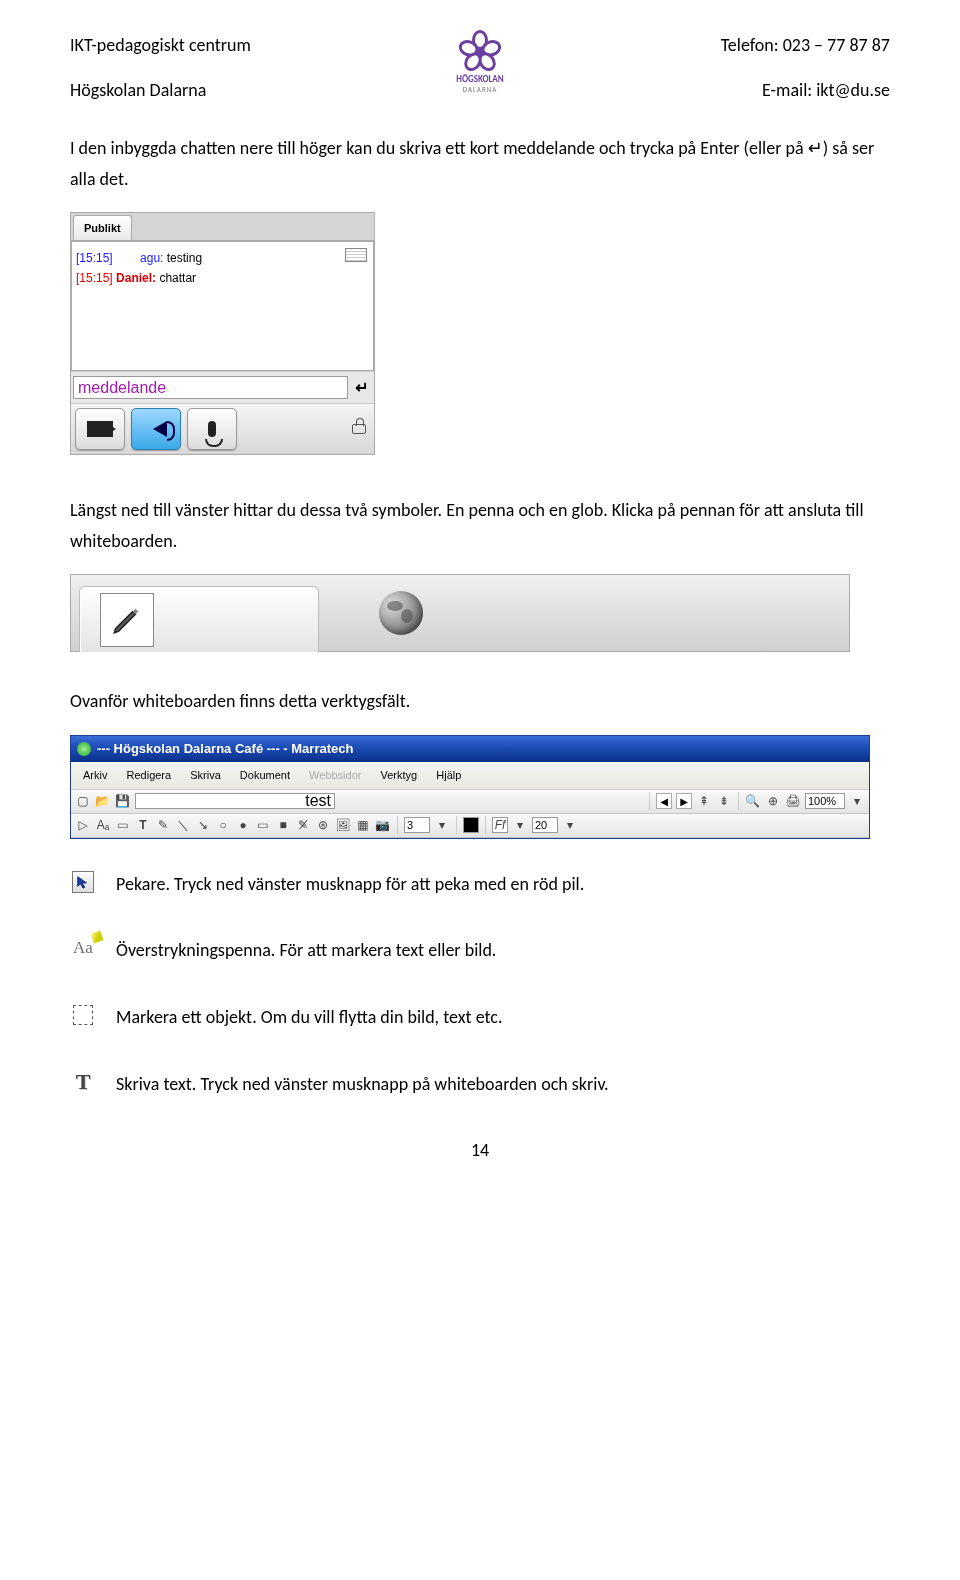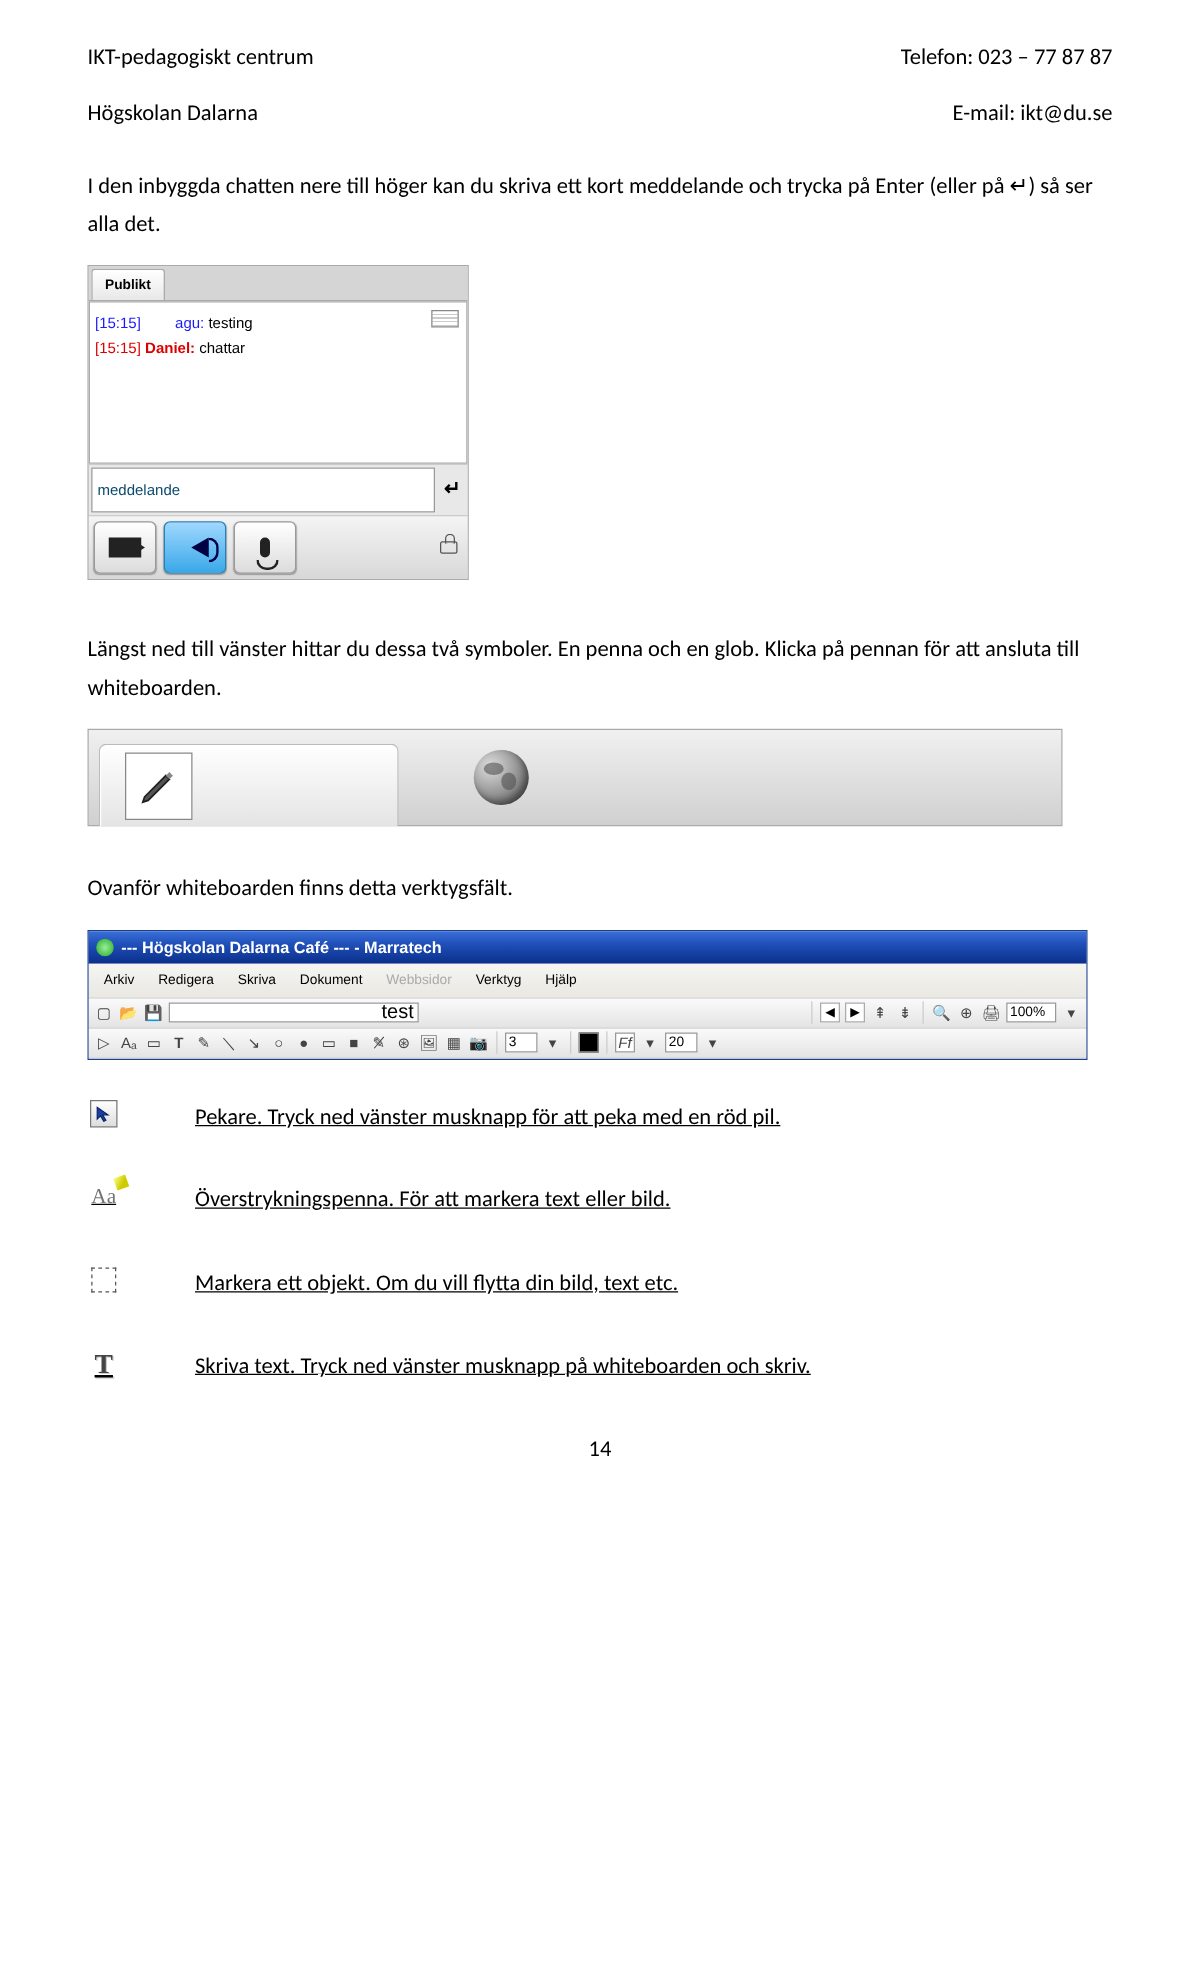--- a/index.html
+++ b/index.html
@@ -81,22 +81,22 @@
   .chat-line1 .u1 { color: #1a1aff; font-weight: normal; margin-left: 24px; }
   .chat-line2 .ts2 { color: #d00; }
   .chat-line2 .u2 { color: #d00; font-weight: bold; }
   .chat-kb {
     position: absolute; right: 6px; top: 6px;
     width: 22px; height: 14px; border:1px solid #888;
     background: repeating-linear-gradient(#fff,#fff 2px,#ccc 2px,#ccc 3px);
   }
   .chat-input-row { display:flex; align-items:center; padding:2px; gap:4px; background:#e8e8e8; border-top:1px solid #ccc; }
   .chat-input {
-    flex:1; height:36px; font-size:12px; padding:2px 4px;
-    border:1px solid #999; background:#fff; color:#0c4a6e;
+    flex:1; height:23px; font-size:16px; padding:2px 4px;
+    border:1px solid #999; background:#fff; color:#a21caf;
   }
   .chat-enter { width:20px; text-align:center; font-size:16px; font-weight:bold; }
   .chat-toolbar {
     display:flex; align-items:center; gap:6px; padding:4px;
     background: linear-gradient(#f4f4f4,#d8d8d8);
     border-top:1px solid #ccc;
   }
   .tb-btn {
     width:50px; height:42px; border:1px solid #999;
     border-radius:5px;
@@ -179,21 +179,21 @@
   .mini-ico.bordered{border:1px solid #999;background:#fff;}
   .app-input{width:200px;height:16px;border:1px solid #999;font-size:16px;padding:0 3px;text-align:right;}
   .spacer{flex:1;}
   .nav-btn{width:16px;height:16px;background:#fff;border:1px solid #aaa;display:flex;align-items:center;justify-content:center;font-size:10px;}
   .sep{width:1px;height:18px;background:#ccc;margin:0 2px;}
   .tiny-input{width:26px;height:16px;border:1px solid #999;font-size:11px;text-align:left;padding:0 2px;}
   .zoom-input{width:40px;height:16px;border:1px solid #999;font-size:11px;padding:0 2px;}
 
   
   .tool-list { margin-top: 30px; }
-  .tool-row { display:flex; align-items:flex-start; gap: 60px; margin-bottom: 36px; text-decoration: underline; }
+  .tool-row { display:flex; align-items:flex-start; gap: 20px; margin-bottom: 36px; }
   .tool-icon {
     width:26px;height:26px; flex-shrink:0;
     display:flex;align-items:center;justify-content:center;
     font-family: "Times New Roman", serif;
   }
   .pointer-ico{width:22px;height:22px;border:1px solid #777;background:linear-gradient(#fff,#ddd);display:flex;align-items:center;justify-content:center;}
   .pointer-ico svg{width:14px;height:14px;}
   .hl-ico{font-size:17px;color:#737373;position:relative;}
   .hl-ico::after{content:'';position:absolute;right:-6px;top:-3px;width:10px;height:10px;background:linear-gradient(135deg,#ff8,#cc0 60%);transform:rotate(-20deg);}
   .sel-ico{width:20px;height:20px;border:1px dashed #555;}
@@ -202,20 +202,32 @@
 
   .pagenum { text-align:center; margin-top:10px; font-size:18px; }
 </style>
 </head>
 <body>
 
 <div class="header">
   <div class="header-left">
     <div>IKT-pedagogiskt centrum</div>
     <div style="margin-top:14px">Högskolan Dalarna</div>
+  </div>
+  <div class="header-center">
+    <div class="logo-flower">
+      <div class="petal" style="transform:rotate(0deg)"></div>
+      <div class="petal" style="transform:rotate(72deg)"></div>
+      <div class="petal" style="transform:rotate(144deg)"></div>
+      <div class="petal" style="transform:rotate(216deg)"></div>
+      <div class="petal" style="transform:rotate(288deg)"></div>
+      <div class="center-dot"></div>
+    </div>
+    <div class="logo-text">HÖGSKOLAN</div>
+    <div class="logo-sub">DALARNA</div>
   </div>
   <div class="header-right">
     <div>Telefon: 023 – 77 87 87</div>
     <div style="margin-top:14px">E-mail: ikt@du.se</div>
   </div>
 </div>
 
 <p>I den inbyggda chatten nere till höger kan du skriva ett kort meddelande och trycka på Enter (eller på ↵) så ser alla det.</p>
 
 <div class="chat-box">

